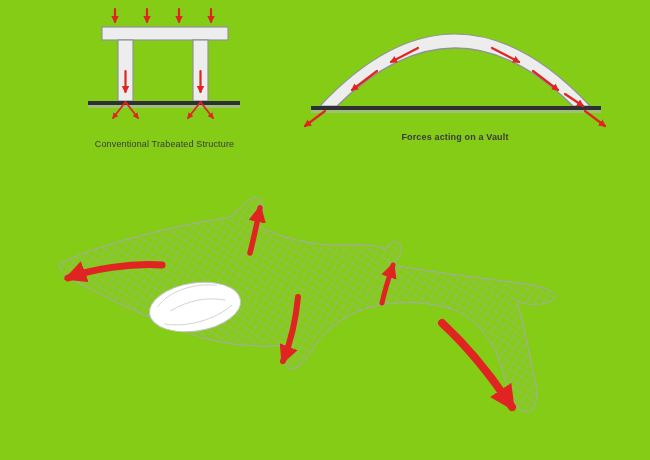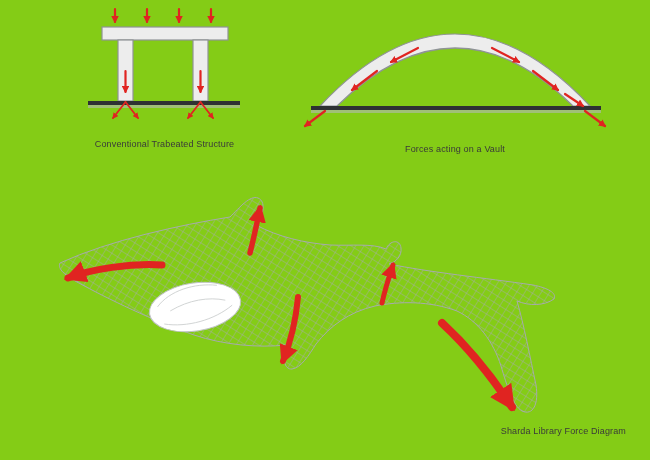--- a/index.html
+++ b/index.html
@@ -83,21 +83,21 @@
         <path class="red-line" stroke-width="2.2" marker-end="url(#ah2)" d="M82,57 L57,76"></path>
         <path class="red-line" stroke-width="2.2" marker-end="url(#ah2)" d="M197,34 L224,48"></path>
         <path class="red-line" stroke-width="2.2" marker-end="url(#ah2)" d="M238,57 L263,76"></path>
         <path class="red-line" stroke-width="2.2" marker-end="url(#ah2)" d="M270,80 L288,92"></path>
       </g>
       <g>
         <path class="red-line" stroke-width="2.2" marker-end="url(#ah2)" d="M30,97 L10,112"></path>
         <path class="red-line" stroke-width="2.2" marker-end="url(#ah2)" d="M290,97 L310,112"></path>
       </g>
     </svg>
-    <div class="fig-label" style="margin-top:12px;">Forces acting on a Vault</div>
+    <div class="fig-label" style="margin-top:0;font-weight:bold;">Forces acting on a Vault</div>
   </div>
 
   <div class="figure" style="left:30px;top:185px;width:600px;height:255px;">
     <svg width="600" height="250" viewBox="0 0 600 250">
       <defs>
         <marker id="ah3" viewBox="0 0 10 10" refX="8" refY="5" markerWidth="3.2" markerHeight="3.2" orient="auto-start-reverse">
           <path d="M0,0 L10,5 L0,10 Z" class="red-fill"></path>
         </marker>
         <pattern id="meshgrid" width="7" height="7" patternUnits="userSpaceOnUse" patternTransform="rotate(32)">
           <path class="mesh-stroke" d="M0,0 H7 M0,0 V7"></path>
@@ -136,16 +136,15 @@
       </g>
 
       <g>
         <path class="red-line" stroke-width="7" marker-end="url(#ah3)" d="M132,80 C100,78 62,84 38,93"></path>
         <path class="red-line" stroke-width="5.5" marker-end="url(#ah3)" d="M220,68 C224,52 227,38 230,23"></path>
         <path class="red-line" stroke-width="5" marker-end="url(#ah3)" d="M352,118 C355,104 359,92 363,80"></path>
         <path class="red-line" stroke-width="6" marker-end="url(#ah3)" d="M268,112 C266,134 261,156 253,176"></path>
         <path class="red-line" stroke-width="8" marker-end="url(#ah3)" d="M412,138 C438,162 462,192 482,222"></path>
       </g>
     </svg>
-    <div class="fig-label bl-right">Sharda Library Force Diagram</div>
   </div>
 
 </div>
 
 </body></html>

